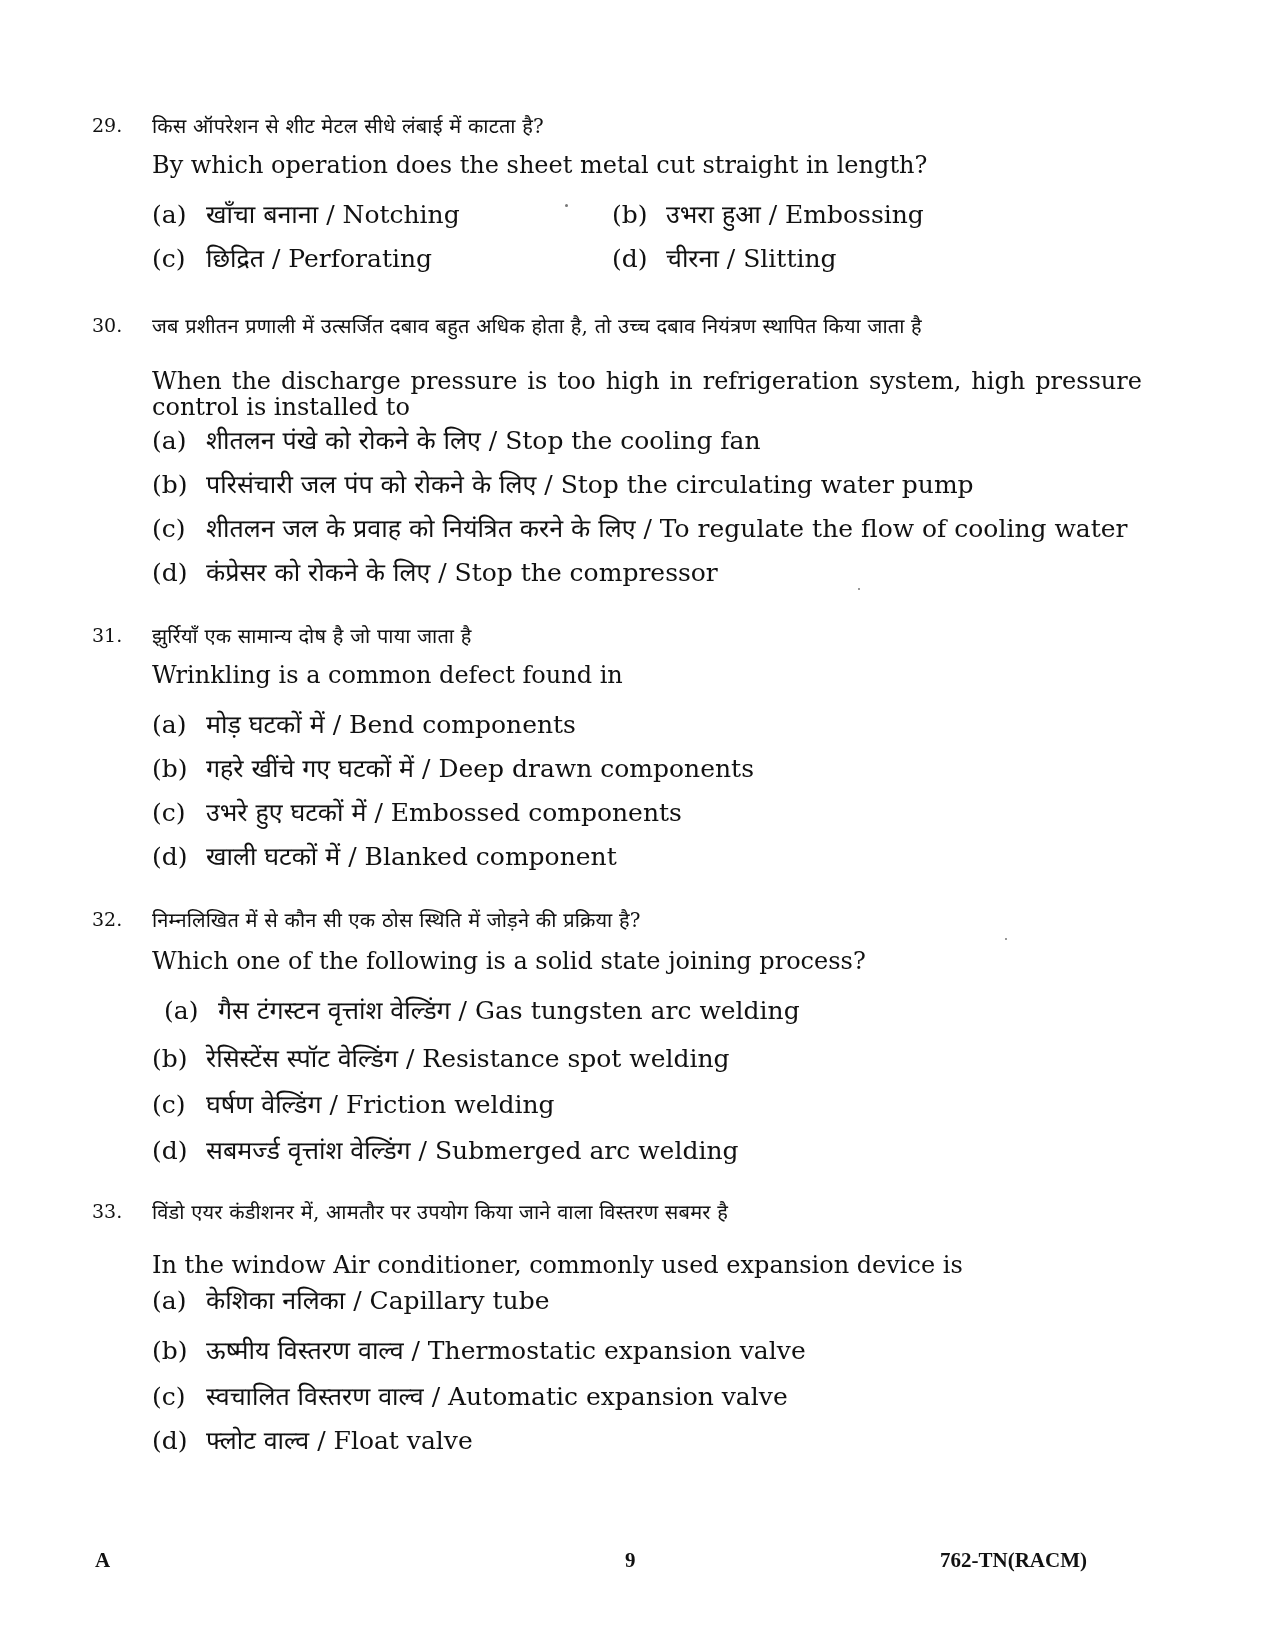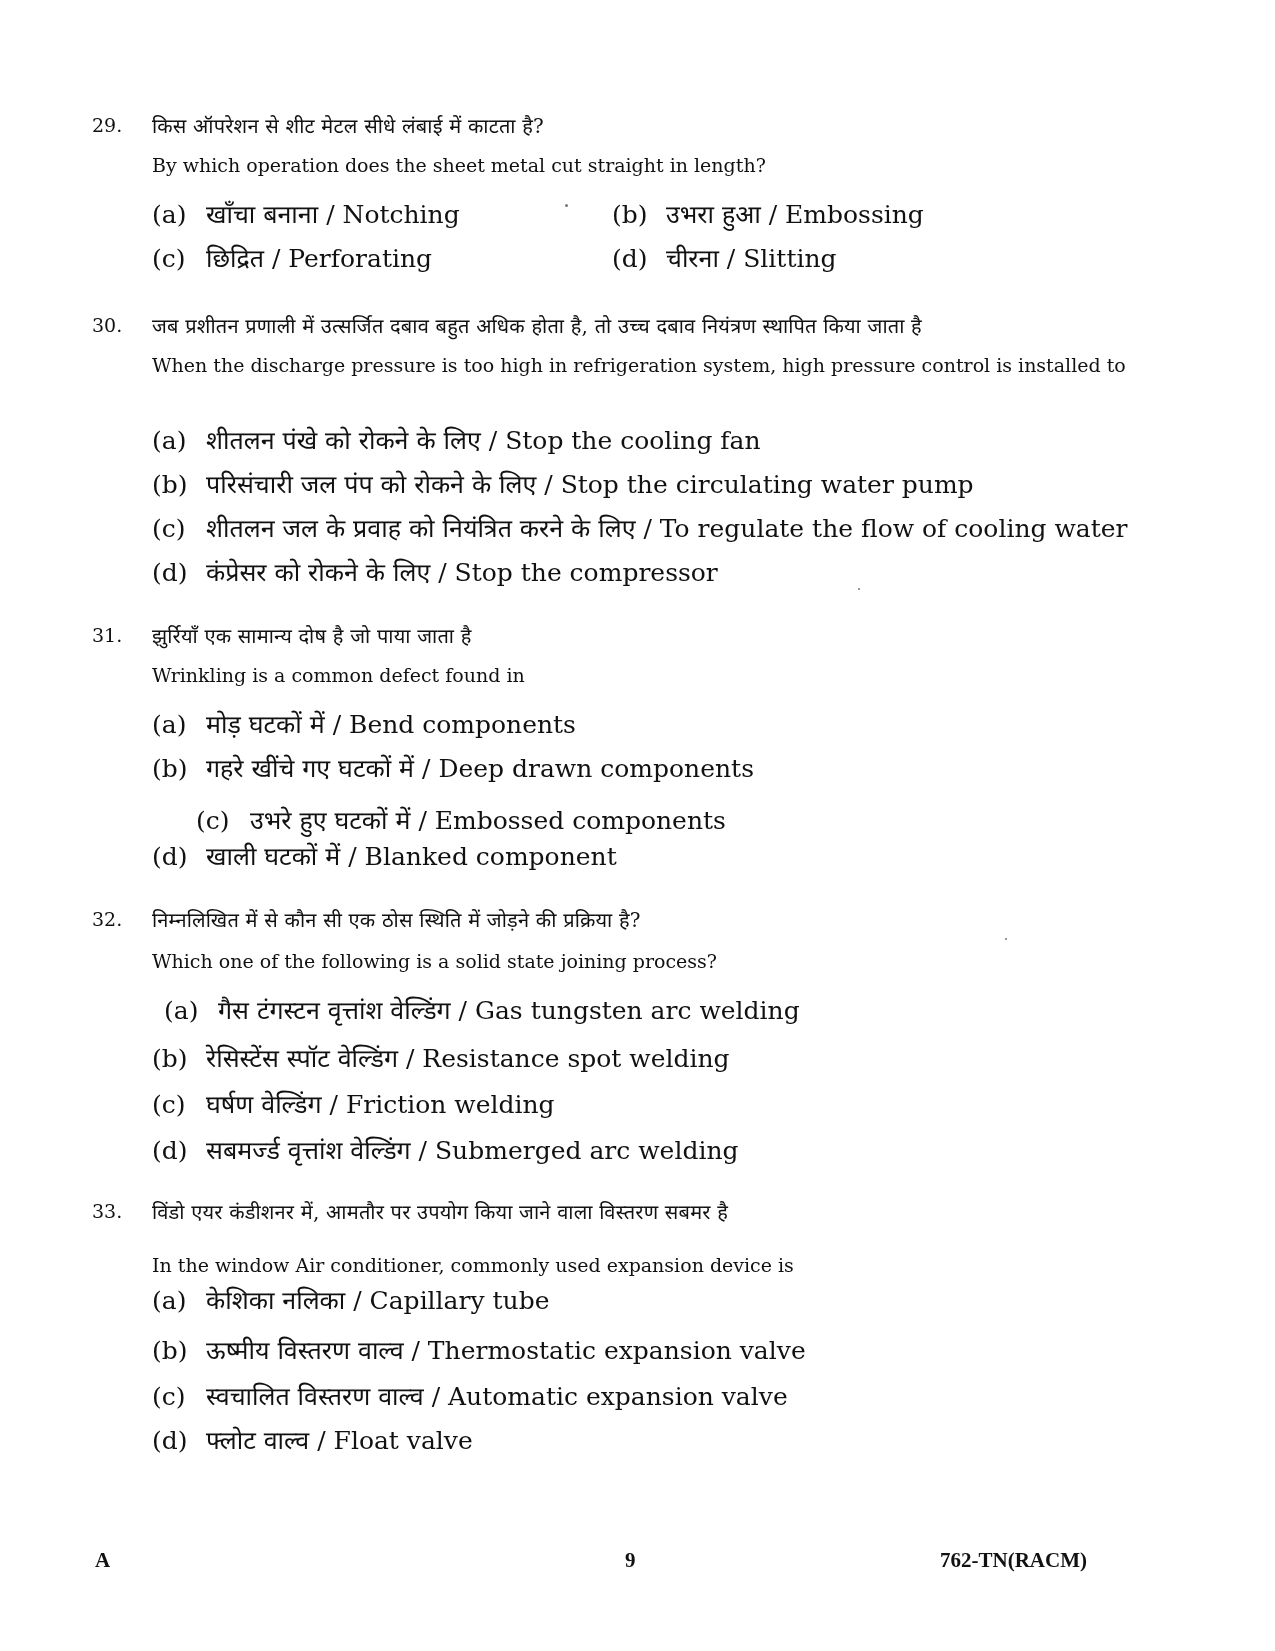--- a/index.html
+++ b/index.html
@@ -5,21 +5,21 @@
   html, body { margin: 0; padding: 0; background: #ffffff; }
   body {
     width: 1275px; height: 1651px; position: relative; overflow: hidden;
     font-family: "DejaVu Serif", "Liberation Serif", serif;
     color: #111;
   }
   .page { position: absolute; left: 0; top: 0; width: 1275px; height: 1280px; }
   .q { position: absolute; left: 92px; width: 1050px; }
   .qnum { position: absolute; left: 0; top: 0; font-size: 19px; }
   .hi { position: absolute; left: 60px; font-size: 20px; letter-spacing: 0.2px; white-space: nowrap; }
-  .en { position: absolute; left: 60px; font-size: 19px; line-height: 26px; }
+  .en { position: absolute; left: 60px; font-size: 24px; line-height: 26px; }
   .opt { position: absolute; left: 60px; font-size: 25px; white-space: nowrap; }
   .opt .lbl { display: inline-block; width: 54px; }
   .en.justify { width: 990px; text-align: justify; text-align-last: left; }
   .footer { position: absolute; top: 1548px; font-family: "Liberation Serif", serif; font-weight: bold; font-size: 21px; }
   .speck { position: absolute; width: 3px; height: 3px; background: #777; border-radius: 50%; }
 </style>
 </head>
 <body>
 
 <div class="page">
@@ -38,21 +38,21 @@
       <span class="lbl">(c)</span><span>छिद्रित / Perforating</span>
     </div>
     <div class="opt" style="top:128px; left:520px;">
       <span class="lbl">(d)</span><span>चीरना / Slitting</span>
     </div>
   </div>
 
   <div class="q" style="top:312px;">
     <span class="qnum" style="top:2px;">30.</span>
     <span class="hi" style="top:0px;">जब प्रशीतन प्रणाली में उत्सर्जित दबाव बहुत अधिक होता है, तो उच्च दबाव नियंत्रण स्थापित किया जाता है</span>
-    <span class="en justify" style="top:40px;">When the discharge pressure is too high in refrigeration system, high pressure control is installed to</span>
+    <span class="en justify" style="top:56px;">When the discharge pressure is too high in refrigeration system, high pressure control is installed to</span>
     <div class="opt" style="top:110px;">
       <span class="lbl">(a)</span><span>शीतलन पंखे को रोकने के लिए / Stop the cooling fan</span>
     </div>
     <div class="opt" style="top:154px;">
       <span class="lbl">(b)</span><span>परिसंचारी जल पंप को रोकने के लिए / Stop the circulating water pump</span>
     </div>
     <div class="opt" style="top:198px;">
       <span class="lbl">(c)</span><span>शीतलन जल के प्रवाह को नियंत्रित करने के लिए / To regulate the flow of cooling water</span>
     </div>
     <div class="opt" style="top:242px;">
@@ -63,21 +63,21 @@
   <div class="q" style="top:622px;">
     <span class="qnum" style="top:2px;">31.</span>
     <span class="hi" style="top:0px;">झुर्रियाँ एक सामान्य दोष है जो पाया जाता है</span>
     <span class="en" style="top:40px;">Wrinkling is a common defect found in</span>
     <div class="opt" style="top:84px;">
       <span class="lbl">(a)</span><span>मोड़ घटकों में / Bend components</span>
     </div>
     <div class="opt" style="top:128px;">
       <span class="lbl">(b)</span><span>गहरे खींचे गए घटकों में / Deep drawn components</span>
     </div>
-    <div class="opt" style="top:180px;margin-left:44px;">
+    <div class="opt" style="top:172px;">
       <span class="lbl">(c)</span><span>उभरे हुए घटकों में / Embossed components</span>
     </div>
     <div class="opt" style="top:216px;">
       <span class="lbl">(d)</span><span>खाली घटकों में / Blanked component</span>
     </div>
   </div>
 
   <div class="q" style="top:906px;">
     <span class="qnum" style="top:2px;">32.</span>
     <span class="hi" style="top:0px;">निम्नलिखित में से कौन सी एक ठोस स्थिति में जोड़ने की प्रक्रिया है?</span>

